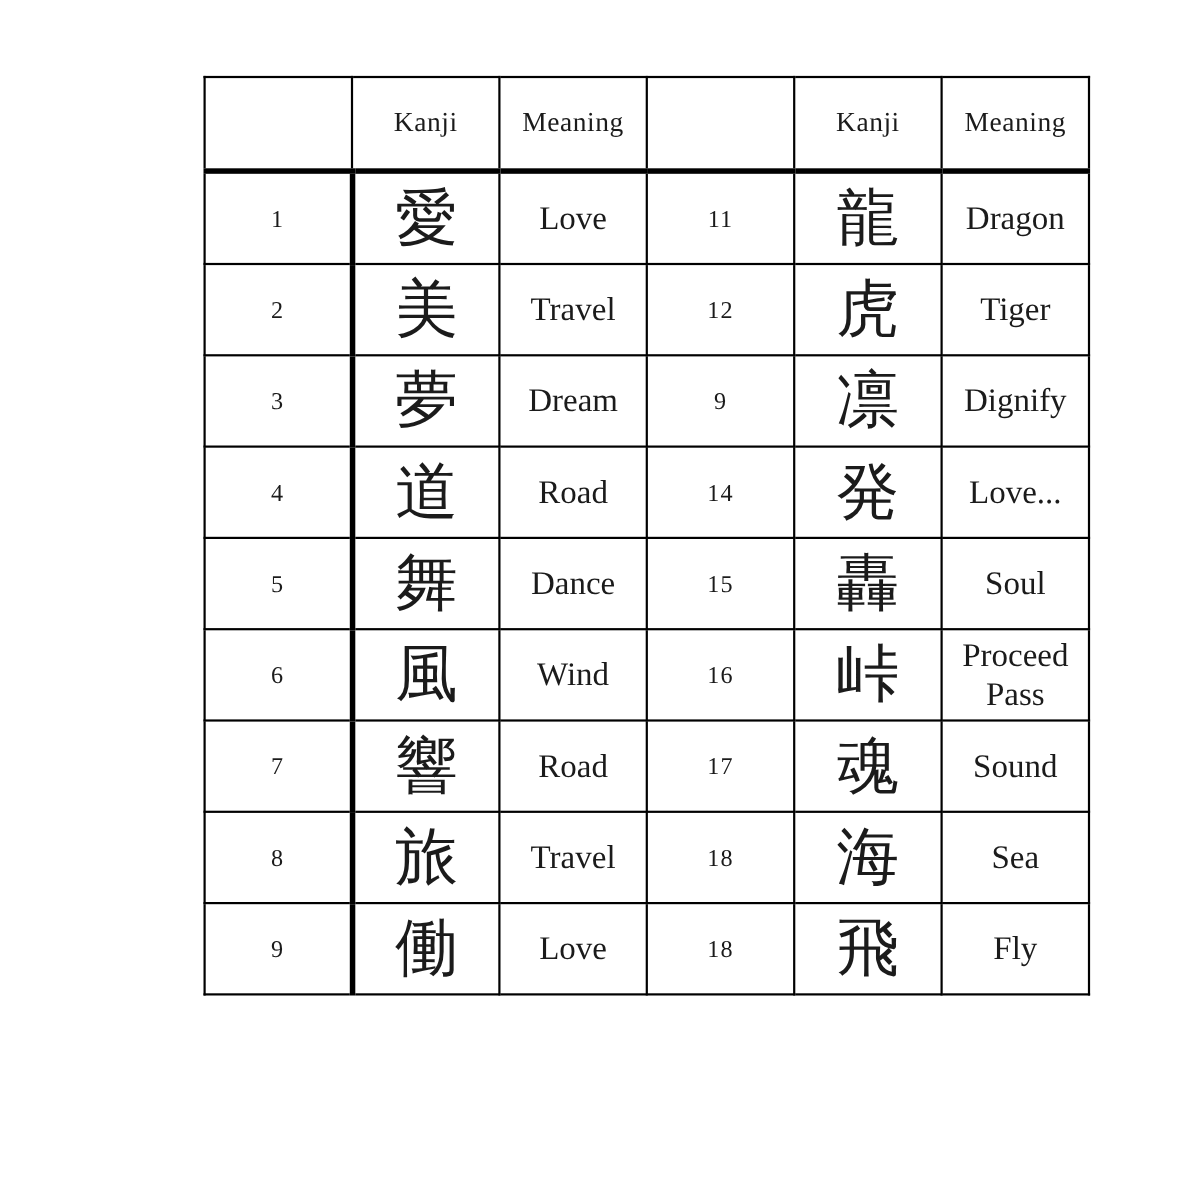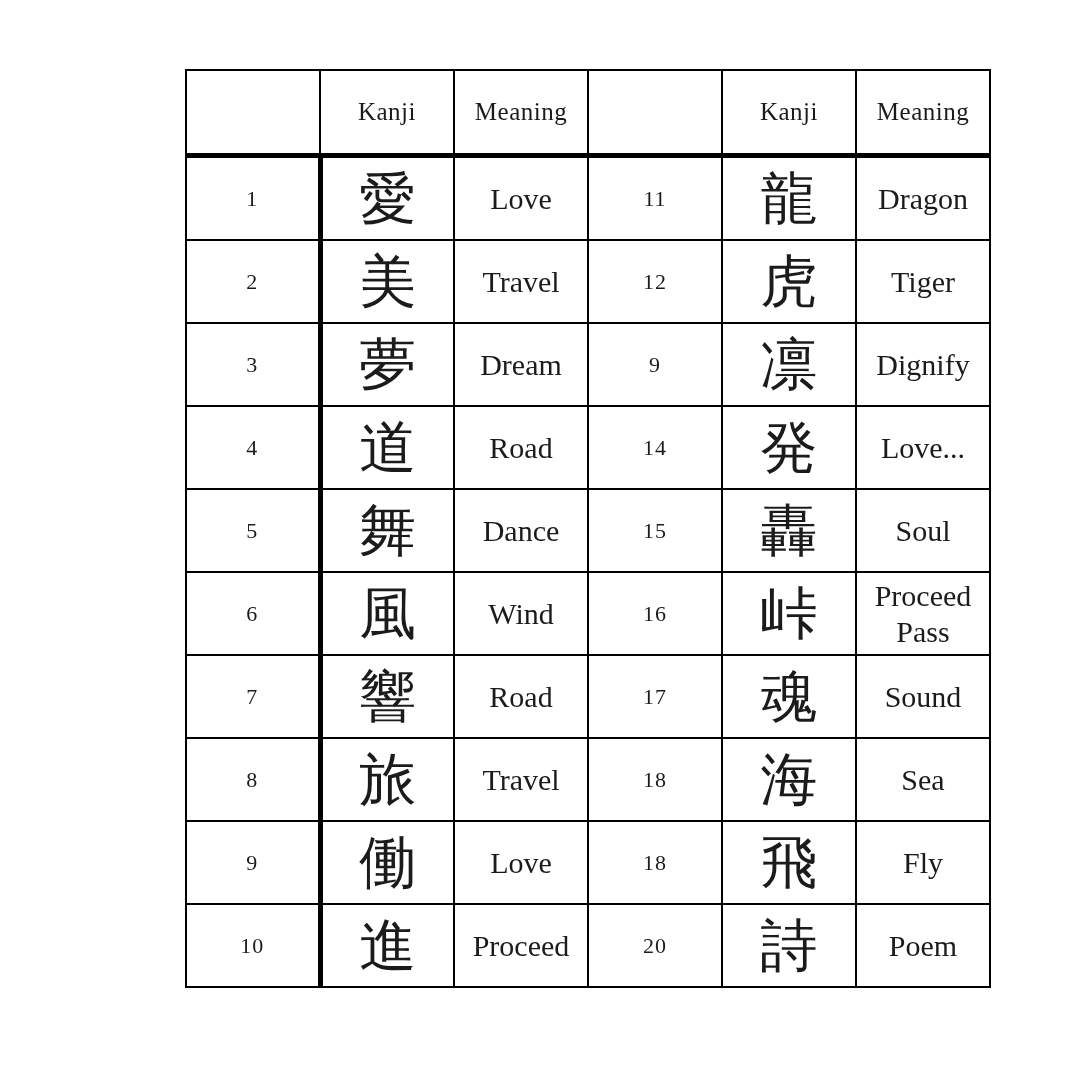--- a/index.html
+++ b/index.html
@@ -156,23 +156,15 @@
         <td class="meaning">Sea</td>
       </tr>
       <tr>
         <td class="num">9</td>
         <td class="kanji kanji-first">働</td>
         <td class="meaning">Love</td>
         <td class="num">18</td>
         <td class="kanji">飛</td>
         <td class="meaning">Fly</td>
       </tr>
-      <tr>
-        <td class="num">10</td>
-        <td class="kanji kanji-first">進</td>
-        <td class="meaning">Proceed</td>
-        <td class="num">20</td>
-        <td class="kanji">詩</td>
-        <td class="meaning">Poem</td>
-      </tr>
     </tbody>
   </table>
 </div>
 
 </body></html>

